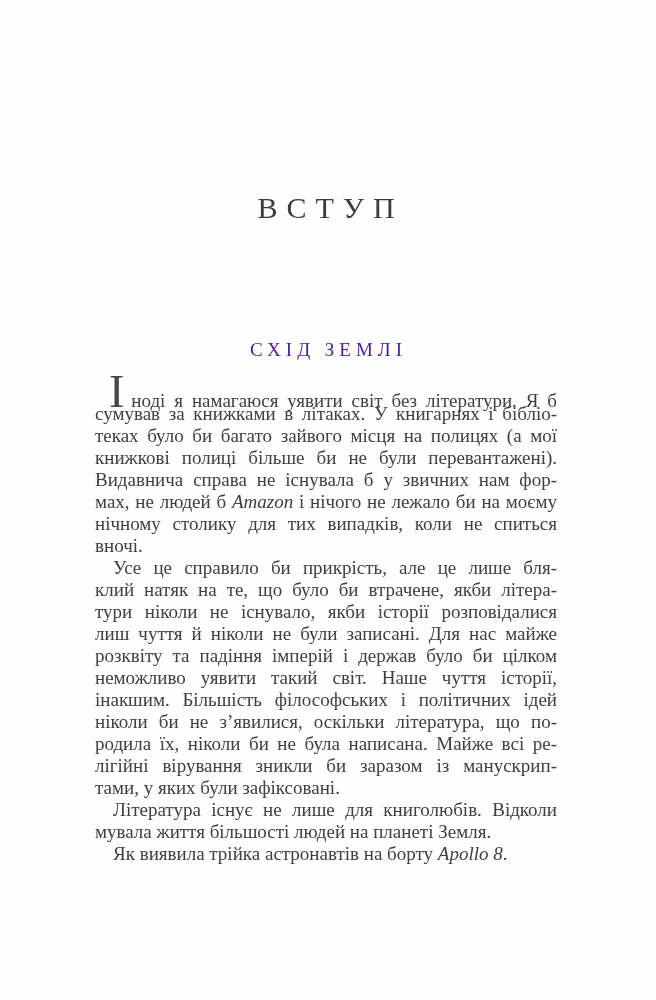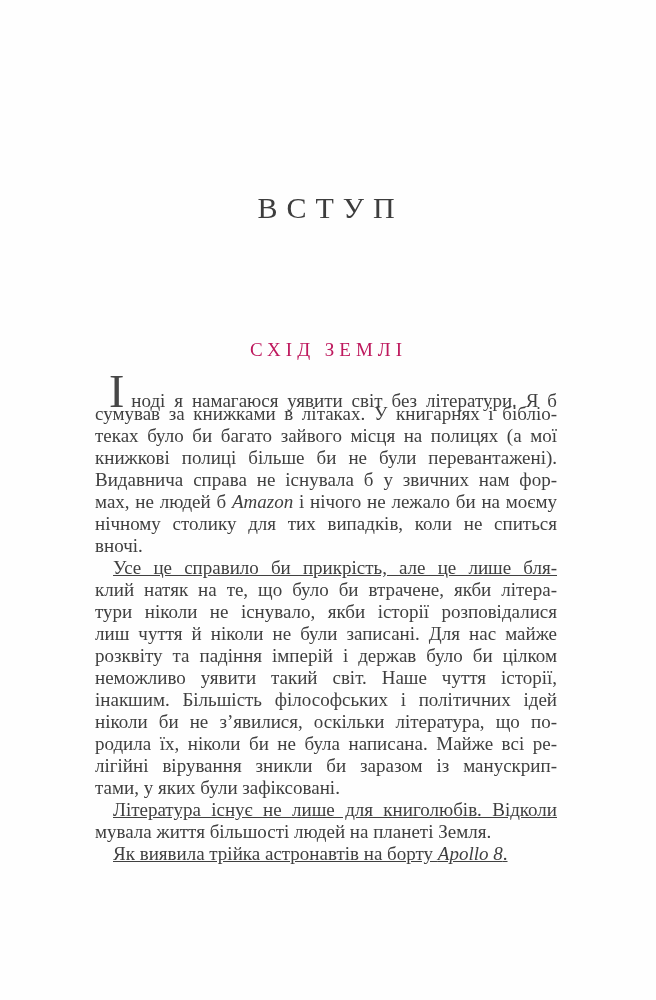--- a/index.html
+++ b/index.html
@@ -32,21 +32,21 @@
   .section-heading {
     position: absolute;
     top: 339px;
     left: 95px;
     width: 462px;
     text-align: center;
     font-size: 19px;
     line-height: 22px;
     letter-spacing: 5px;
     text-indent: 5px;
-    color: #be185d;
+    color: #4c1d95;
     font-weight: 400;
   }
   .body-text {
     position: absolute;
     top: 381px;
     left: 95px;
     width: 462px;
     color: #404040;
     font-size: 19px;
   }
@@ -56,21 +56,20 @@
     text-align: justify;
     text-align-last: justify;
     white-space: normal;
   }
   .line.last {
     text-align: left;
     text-align-last: left;
   }
   .line.indent {
     text-indent: 18px;
-    text-decoration: underline;
   }
   .initial {
     font-size: 46px;
     line-height: 22px;
     margin-left: 14px;
     margin-right: 7px;
     color: #474747;
   }
   .it {
     font-style: italic;

